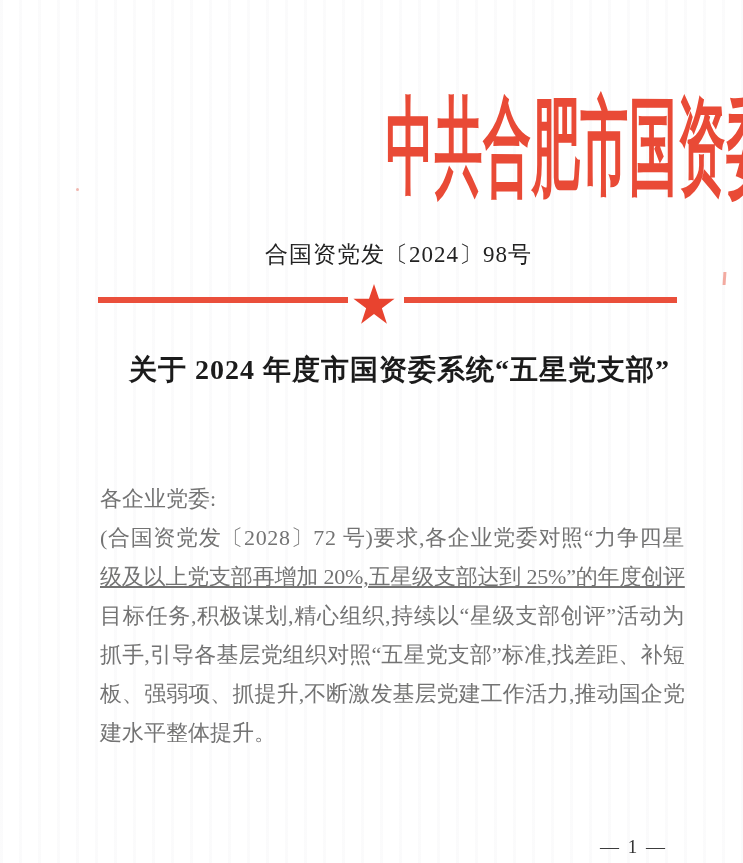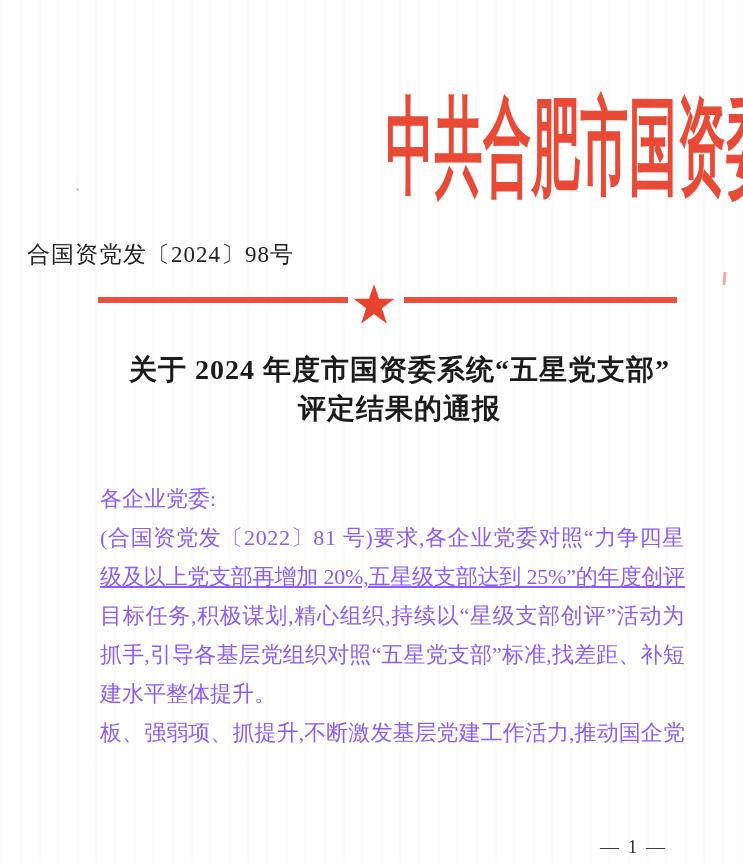--- a/index.html
+++ b/index.html
@@ -45,20 +45,21 @@
     transform: scaleX(0.45);
     transform-origin: center center;
     white-space: nowrap;
   }
 
   .doc-number {
     position: absolute;
     top: 239px;
     left: 0;
     right: 0;
+    text-align: center;
     font-size: 23px;
     letter-spacing: 1px;
     color: #222222;
   }
   .doc-number span { position: relative; left: 27px; }
 
   .rule-left, .rule-right {
     position: absolute;
     top: 297px;
     height: 6px;
@@ -87,21 +88,21 @@
     color: #1b1b1b;
     margin-left: 48px;
   }
 
   .body-block {
     position: absolute;
     left: 100px;
     top: 479px;
     width: 585px;
     font-size: 22px;
-    color: #8b5cf6;
+    color: #737373;
   }
   .bline {
     height: 39px;
     line-height: 39px;
     white-space: nowrap;
     overflow: visible;
   }
   .indent { padding-left: 44px; }
 
   .page-num {
@@ -151,42 +152,41 @@
   <div class="rule-left"></div>
   <div class="star-wrap">
     <svg width="46" height="42" viewBox="0 0 100 96">
       <polygon points="50,2 61.5,36 97,36 68,57.5 79.5,93 50,71 20.5,93 32,57.5 3,36 38.5,36" fill="#e8432f"></polygon>
     </svg>
   </div>
   <div class="rule-right"></div>
 
   <div class="doc-title">
     <div>关于 2024 年度市国资委系统“五星党支部”</div>
-    <div>评定结果的通报</div>
   </div>
 
   <div class="body-block">
     <div class="bline">
       <span>各企业党委:</span>
     </div>
     <div class="bline">
-      <span style="letter-spacing: 0.67px;">(合国资党发〔2022〕81 号)要求,各企业党委对照“力争四星</span>
+      <span style="letter-spacing: 0.67px;">(合国资党发〔2028〕72 号)要求,各企业党委对照“力争四星</span>
     </div>
     <div class="bline">
       <span style="letter-spacing: -0.19px; text-decoration: underline;">级及以上党支部再增加 20%,五星级支部达到 25%”的年度创评</span>
     </div>
     <div class="bline">
       <span style="letter-spacing: 0.72px; margin-top: 35px;">目标任务,积极谋划,精心组织,持续以“星级支部创评”活动为</span>
     </div>
     <div class="bline">
       <span style="letter-spacing: 0.15px; margin-top: 32px;">抓手,引导各基层党组织对照“五星党支部”标准,找差距、补短</span>
     </div>
     <div class="bline">
-      <span>建水平整体提升。</span>
+      <span style="letter-spacing: 0.07px;">板、强弱项、抓提升,不断激发基层党建工作活力,推动国企党</span>
     </div>
     <div class="bline">
-      <span style="letter-spacing: 0.07px;">板、强弱项、抓提升,不断激发基层党建工作活力,推动国企党</span>
+      <span>建水平整体提升。</span>
     </div>
   </div>
 
   <div class="page-num">— 1 —</div>
 
 </div>
 
 </body></html>

